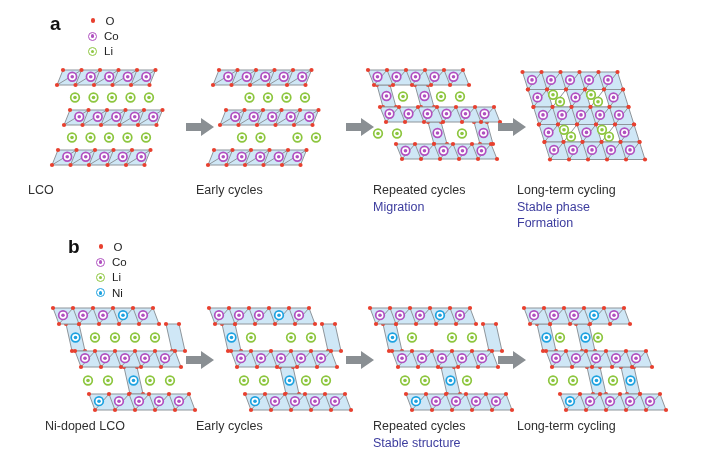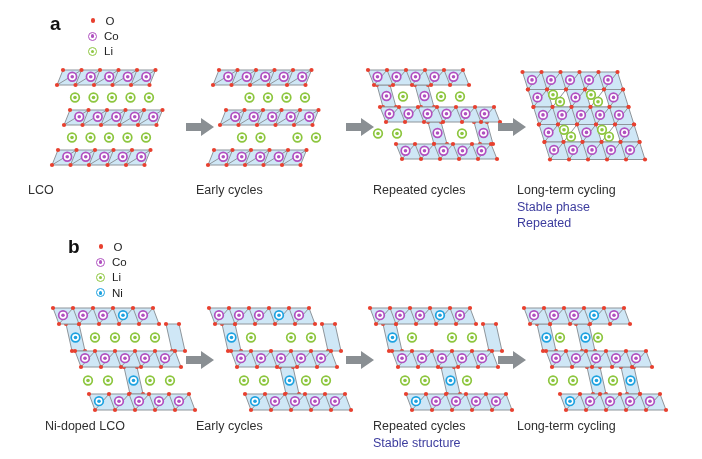--- a/index.html
+++ b/index.html
@@ -1341,25 +1341,26 @@
   </div>
 
   <div class="slabel row-a" style="left:28px;">
     <div>LCO</div>
   </div>
   <div class="slabel row-a" style="left:196px;">
     <div>Early cycles</div>
   </div>
   <div class="slabel row-a" style="left:373px;">
     <div>Repeated cycles</div>
+    <div class="sub">Migration</div>
   </div>
   <div class="slabel row-a" style="left:517px;">
     <div>Long-term cycling</div>
     <div class="sub">Stable phase</div>
-    <div class="sub">Repeated</div>
+    <div class="sub">Formation</div>
   </div>
 
   <div class="slabel row-b" style="left:45px;">
     <div>Ni-doped LCO</div>
   </div>
   <div class="slabel row-b" style="left:196px;">
     <div>Early cycles</div>
   </div>
   <div class="slabel row-b" style="left:373px;">
     <div>Repeated cycles</div>

